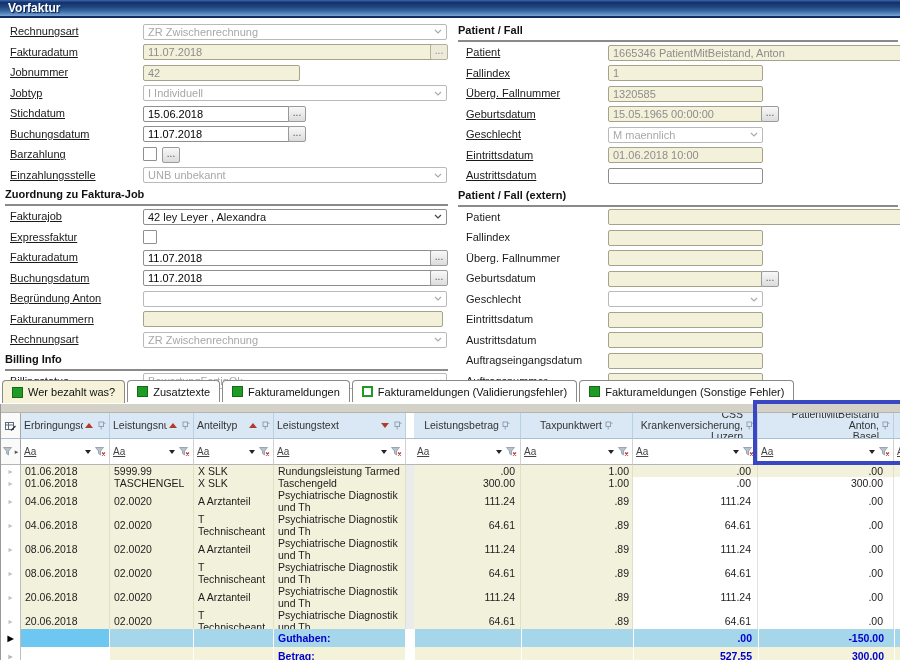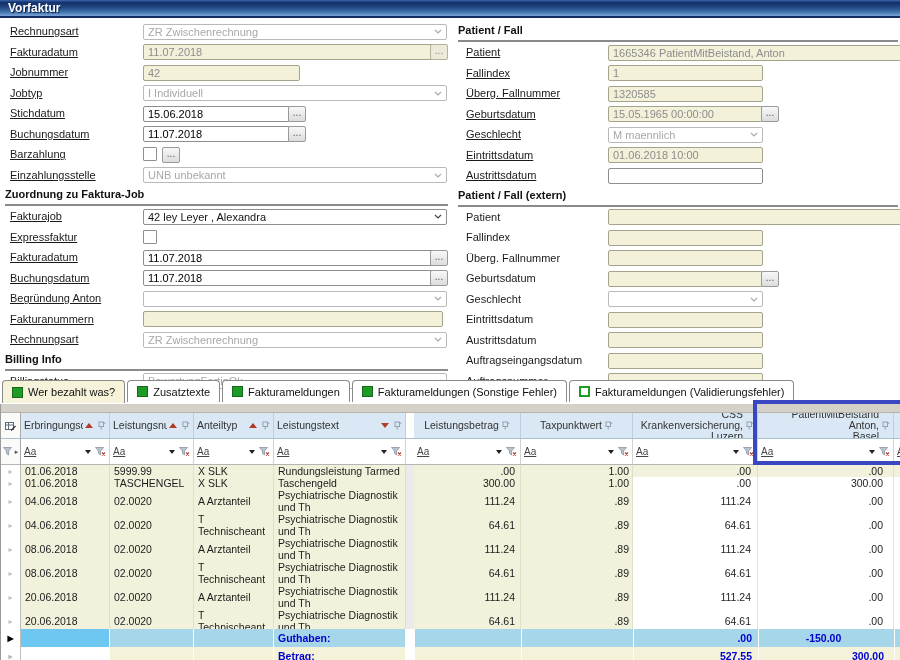--- a/index.html
+++ b/index.html
@@ -294,26 +294,26 @@
       </div>
       <div class="tab">
         <span class="sq"></span>
         <span>Zusatztexte</span>
       </div>
       <div class="tab">
         <span class="sq"></span>
         <span>Fakturameldungen</span>
       </div>
       <div class="tab">
+        <span class="sq outline"></span>
+        <span>Fakturameldungen (Validierungsfehler)</span>
+      </div>
+      <div class="tab">
         <span class="sq"></span>
         <span>Fakturameldungen (Sonstige Fehler)</span>
-      </div>
-      <div class="tab">
-        <span class="sq outline"></span>
-        <span>Fakturameldungen (Validierungsfehler)</span>
       </div>
     </div>
 
   <div class="grid">
     <div class="gstrip"></div>
     <div id="ghead" class="ghead grow">
         <div class="gcell gutter" style="width: 20px;">
           <svg width="11" height="10">
             <rect x="0.5" y="1.5" width="8" height="7" fill="#fff" stroke="#5a6a7a"></rect>
             <path d="M0.5 4 H8.5 M3.5 1.5 V8.5" stroke="#5a6a7a"></path>
@@ -741,21 +741,21 @@
           <div class="gcell" style="width: 80px;"></div>
           <div class="gcell" style="width: 132px;">
             <span>Guthaben:</span>
           </div>
           <div class="gcell spacer" style="width: 8px;"></div>
           <div class="gcell" style="width: 107px;"></div>
           <div class="gcell" style="width: 112px;"></div>
           <div class="gcell num pr6" style="width: 125px;">
             <span>.00</span>
           </div>
-          <div class="gcell num pr10" style="width: 136px; justify-content: center;">
+          <div class="gcell num pr10" style="width: 136px;">
             <span>-150.00</span>
           </div>
           <div class="gcell" style="width: 7px;"></div>
         </div>
         <div class="sumrow sum-beige">
           <div class="gcell gutter" style="width: 20px;">▸</div>
           <div class="gcell selcell" style="width: 89px;"></div>
           <div class="gcell" style="width: 84px;"></div>
           <div class="gcell" style="width: 80px;"></div>
           <div class="gcell" style="width: 132px;">

